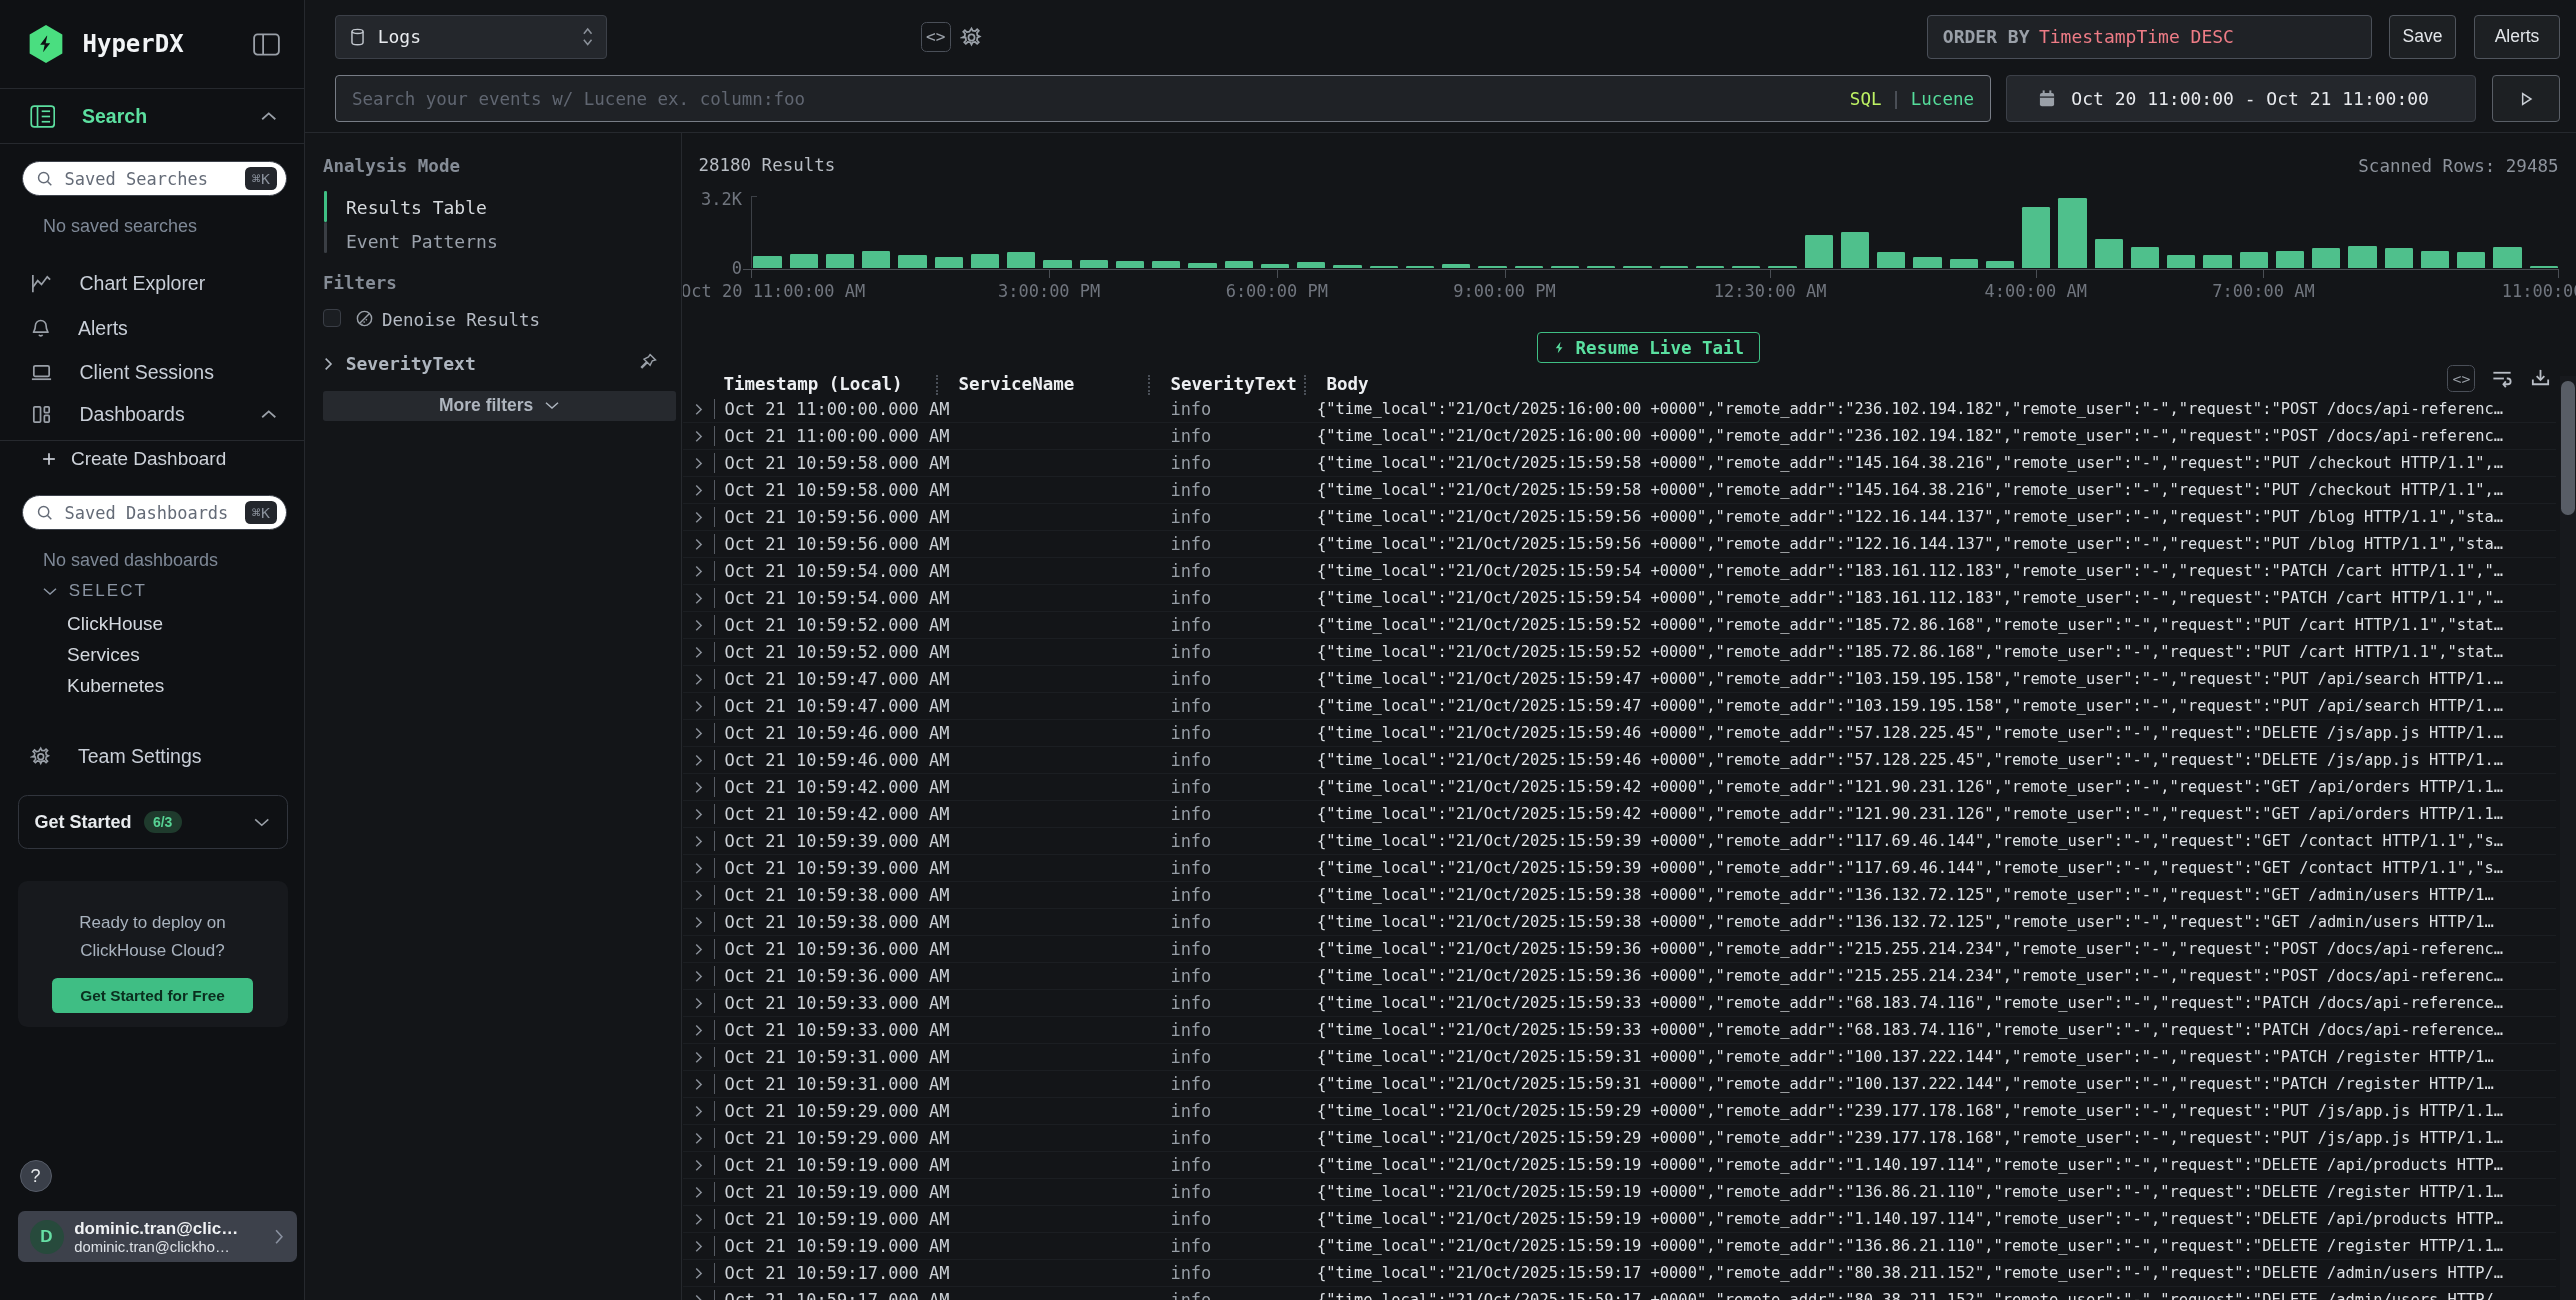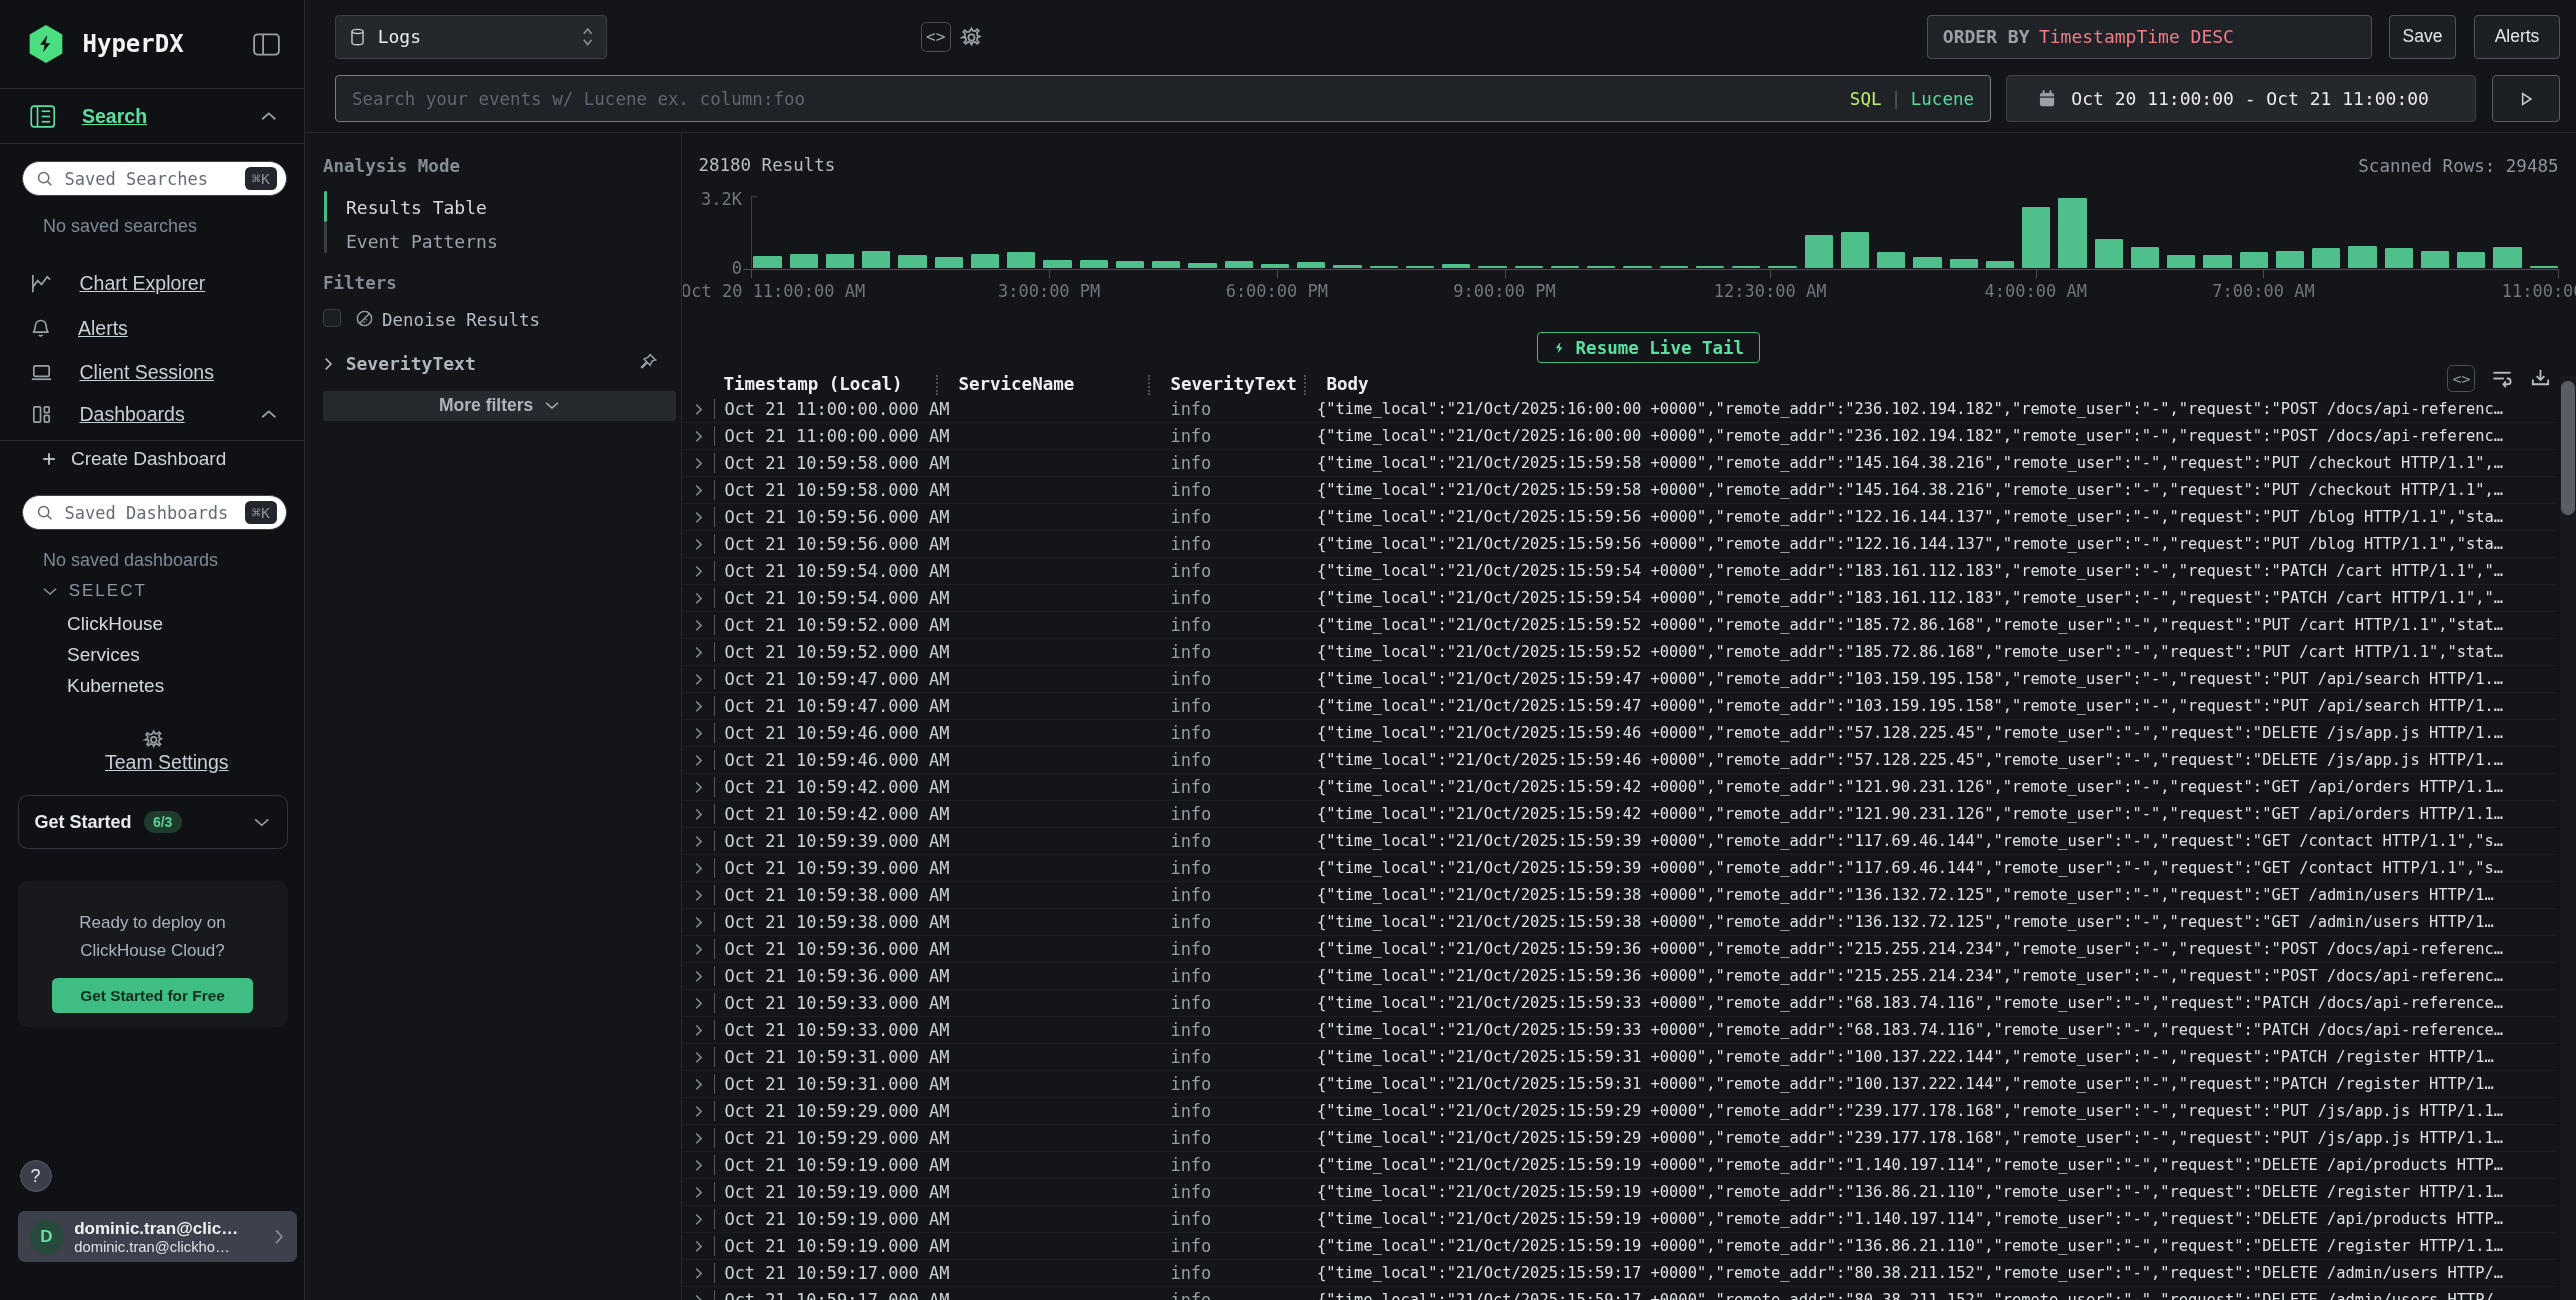--- a/index.html
+++ b/index.html
@@ -7,21 +7,21 @@
   body { background:#131518; color:#dfe3e8; font-family:"DejaVu Sans Mono", monospace; position:relative; }
   .sans { font-family:"Liberation Sans", sans-serif; }
   svg { display:block; }
 
   
   .sidebar { position:absolute; left:0; top:0; width:305px; height:1301px; background:#0f1114; border-right:0.7px solid #26292e; }
   .logo-row { position:absolute; top:0; left:0; right:0; height:89px; border-bottom:0.7px solid #26292e; display:flex; align-items:center; padding:0 24px 0 27px; }
   .hexagon { width:38px; height:38px; background:#4ade80; clip-path:polygon(50% 0%, 93% 25%, 93% 75%, 50% 100%, 7% 75%, 7% 25%); display:flex; align-items:center; justify-content:center; }
   .logo-title { font-size:24px; font-weight:bold; color:#f2f4f6; margin-left:17.5px; flex:1; }
   .nav-row { position:absolute; left:0; right:0; height:55px; display:flex; align-items:center; padding:0 27px 0 29.5px; font-size:19.5px; color:#c9cfd8; }
-  .nav-row .lbl { margin-left:27px; flex:1;text-decoration:underline; }
+  .nav-row .lbl { margin-left:27px; flex:1; }
   .nav-active { color:#5ce0a0; font-weight:bold; }
   .search-row { top:89px; border-bottom:0.7px solid #26292e; }
   .pill-input { position:absolute; left:22px; width:265px; height:35px; border:0.7px solid #3d424b; border-radius:17.5px; background:#ffffff; display:flex; align-items:center; padding:0 9.4px 0 13.4px; }
   .pill-input .ph { color:#646b77; font-size:17px; margin-left:10.7px; flex:1; }
   .kbd { background:#23262c; color:#8a919c; font-size:14.8px; border-radius:5.4px; padding:2.7px 6.7px; }
   .muted-note { position:absolute; left:43px; color:#7e8896; font-size:18px; }
   .indent-item { position:absolute; left:67px; color:#d4d9df; font-size:19px; }
   .presets-row { position:absolute; left:42px; display:flex; align-items:center; color:#8b95a3; font-size:17px; letter-spacing:2px; }
   .create-dash { position:absolute; left:39px; display:flex; align-items:center; color:#ced3da; font-size:19px; }
   .get-started-box { position:absolute; left:17.5px; width:270px; height:54px; border:0.7px solid #31353d; border-radius:9.4px; display:flex; align-items:center; padding:0 16px; }
@@ -215,21 +215,21 @@
         <svg width="16" height="10.7" viewBox="0 0 24 14" fill="none" stroke="#8b95a3" stroke-width="2.2">
           <polyline points="3,3 12,11 21,3"></polyline>
         </svg>
       </span>
     <span style="margin-left:10.7px;">SELECT</span>
   </div>
   <div class="indent-item sans" style="top:613px;">ClickHouse</div>
   <div class="indent-item sans" style="top:644px;">Services</div>
   <div class="indent-item sans" style="top:675px;">Kubernetes</div>
 
-  <div class="nav-row sans" style="top:729px;flex-direction:column;">
+  <div class="nav-row sans" style="top:729px;">
     <span>
         <svg width="21.5" height="21.5" viewBox="0 0 24 24" fill="none" stroke="#9aa0a8" stroke-width="1.8">
           <circle cx="12" cy="12" r="3.2"></circle>
           <path d="M12 2.5l1.2 2.4 2.7.4 2-1.9 1.7 1.7-1.9 2 .4 2.7 2.4 1.2-2.4 1.2-.4 2.7 1.9 2-1.7 1.7-2-1.9-2.7.4-1.2 2.4-1.2-2.4-2.7-.4-2 1.9-1.7-1.7 1.9-2-.4-2.7L2.5 12l2.4-1.2.4-2.7-1.9-2 1.7-1.7 2 1.9 2.7-.4z"></path>
         </svg>
       </span>
     <span class="lbl">Team Settings</span>
   </div>
 
   <div class="get-started-box sans" style="top:795px;">

